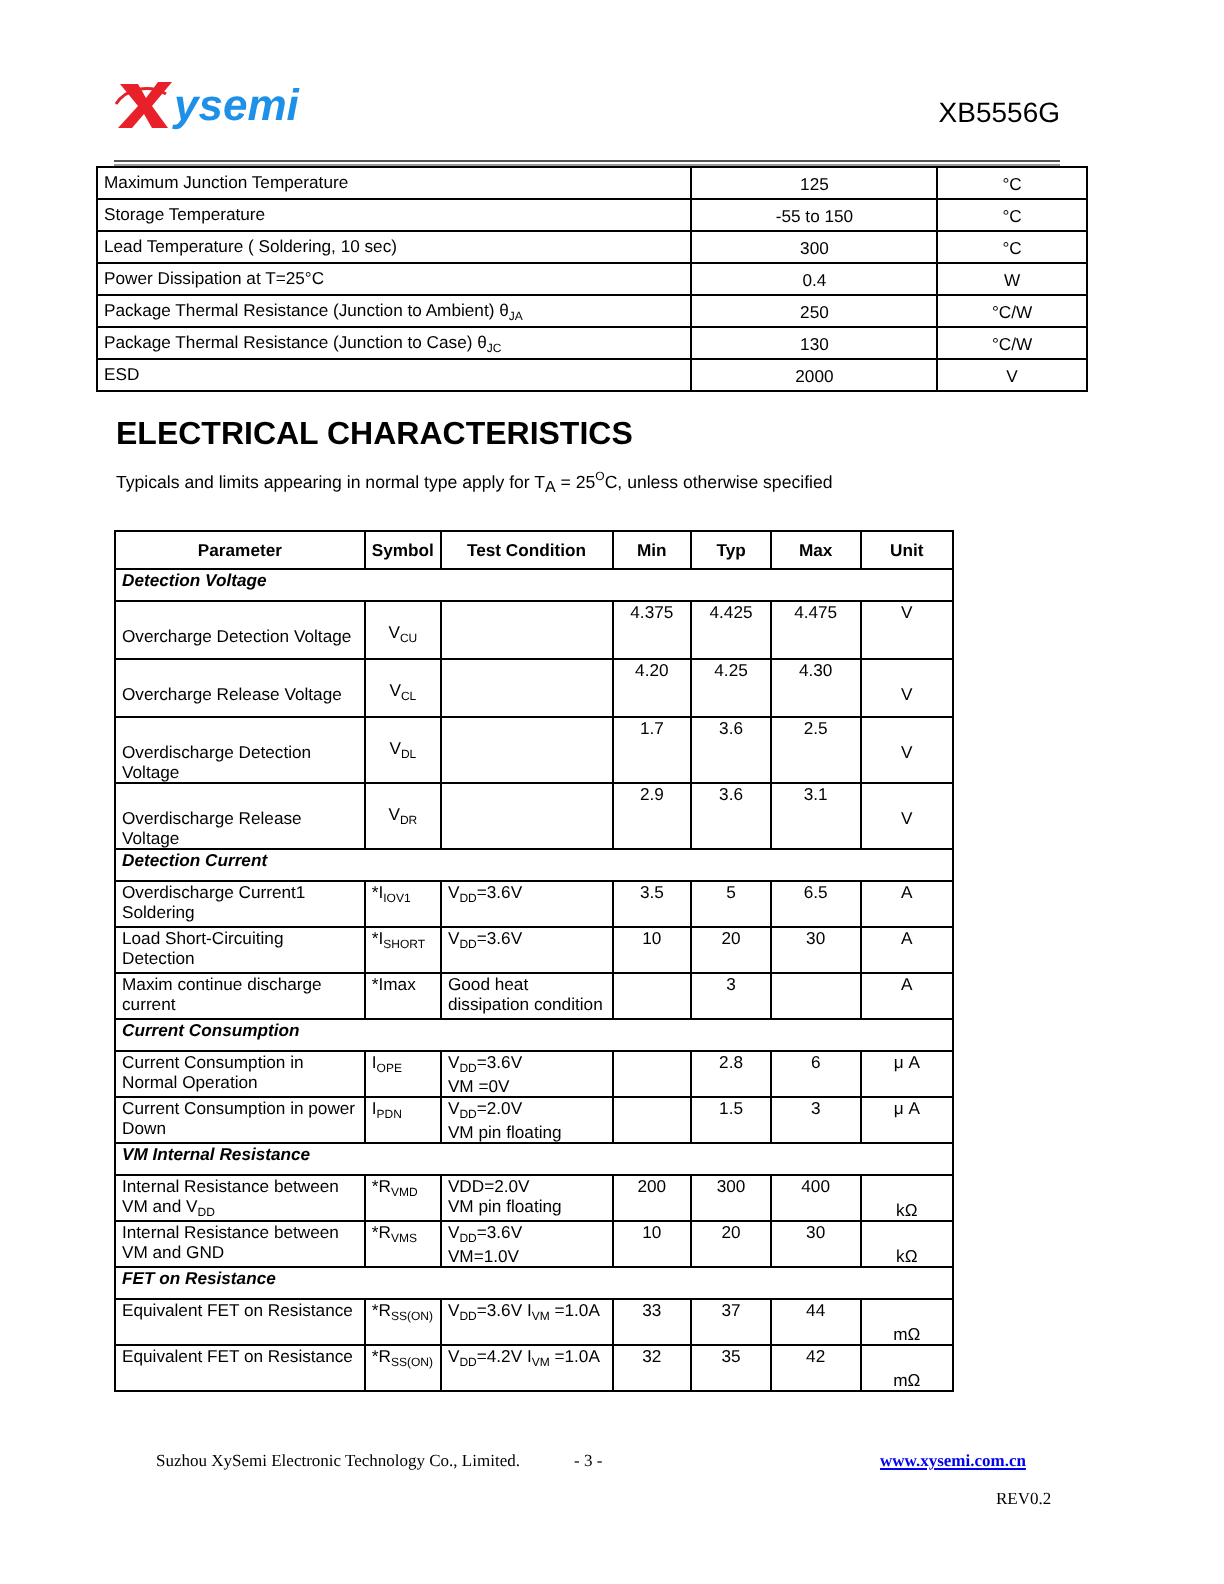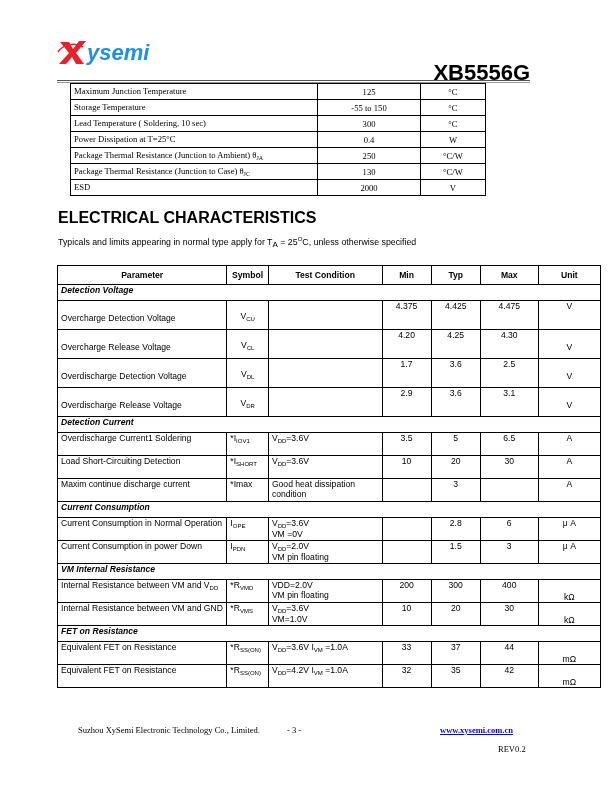--- a/index.html
+++ b/index.html
@@ -1,35 +1,35 @@
 <!DOCTYPE html>
 <html><head>
 <meta charset="utf-8">
 <style>
   html, body { margin: 0; padding: 0; background: #ffffff; }
   body { width: 612px; height: 792px; position: relative; font-family: "Liberation Sans", sans-serif; color: #000; overflow: hidden; }
   .logo { position: absolute; left: 57px; top: 36px; height: 30px; display: flex; align-items: flex-end; }
   .logo .x { width: 32px; height: 28px; position: relative; }
   .logo .word { font-family: "Liberation Sans", sans-serif; font-style: italic; font-weight: bold; font-size: 22px; color: #1e90e8; letter-spacing: 0px; margin-left: -2px; }
-  .part-title { position: absolute; right: 82px; top: 60px; font-size: 22px; font-weight: bold; }
+  .part-title { position: absolute; right: 82px; top: 48px; font-size: 14px; font-weight: normal; }
   .hdr-rule { position: absolute; left: 57px; top: 80px; width: 473px; height: 0; border-top: 1px solid #555; }
   .hdr-rule2 { position: absolute; left: 57px; top: 82px; width: 473px; height: 0; border-top: 1px solid #999; }
 
   table { border-collapse: collapse; position: absolute; }
   td, th { border: 1px solid #000; font-size: 8.6px; padding: 0 3px; }
-  .abs { left: 70px; top: 83px; width: 416px; font-family: Liberation Serif, serif; }
+  .abs { left: 48px; top: 83px; width: 496px; }
   .abs td { height: 15px; }
   .abs td.c { text-align: center; }
   sub { font-size: 6px; vertical-align: -2px; }
 
   .sec-title { position: absolute; left: 58px; top: 209px; font-size: 16px; font-weight: bold; }
   .note { position: absolute; left: 58px; top: 236px; font-size: 8.8px; }
   .note sup { font-size: 6px; }
 
-  .ec { left: 57px; top: 265px; width: 544px; }
+  .ec { left: 57px; top: 265px; width: 420px; }
   .ec th { font-weight: bold; height: 18px; text-align: center; }
   .ec td.grp { font-weight: bold; font-style: italic; height: 15px; }
   .ec td { vertical-align: top; }
   .ec td.num { text-align: center; }
   .ec td.unit { text-align: center; }
   .ec .tall td { height: 28px; }
   .ec .med td { height: 22px; }
   .ec td .bot { display: block; margin-top: 12px; }
 
   .footer-left { position: absolute; left: 78px; top: 725px; font-family: "Liberation Serif", serif; font-size: 8.5px; }

